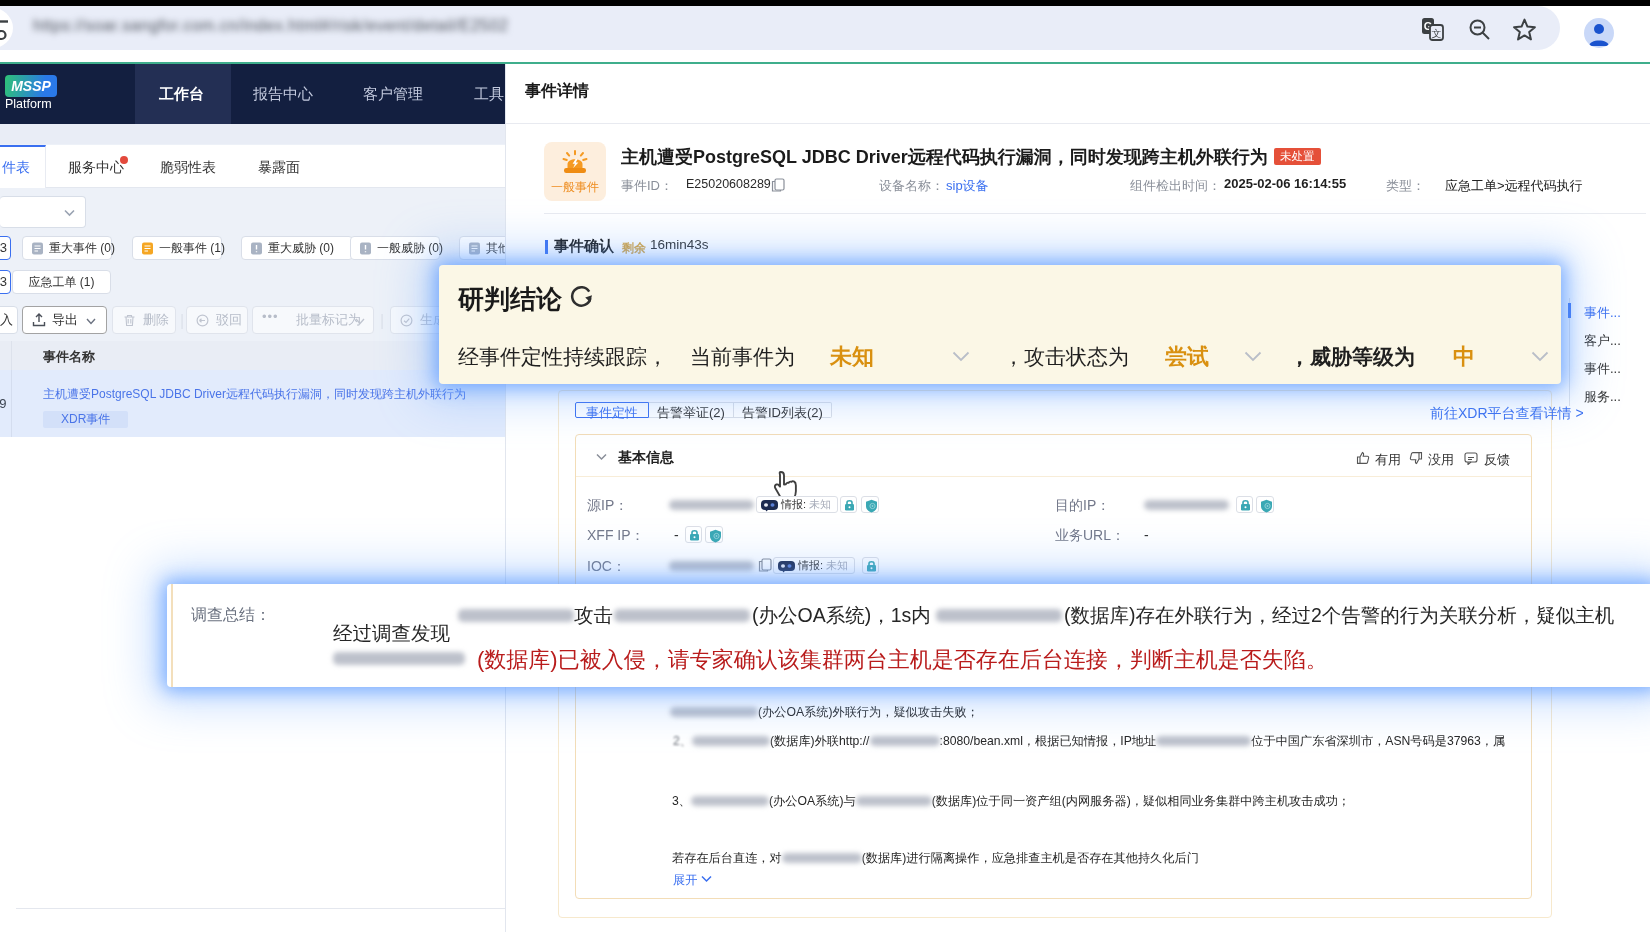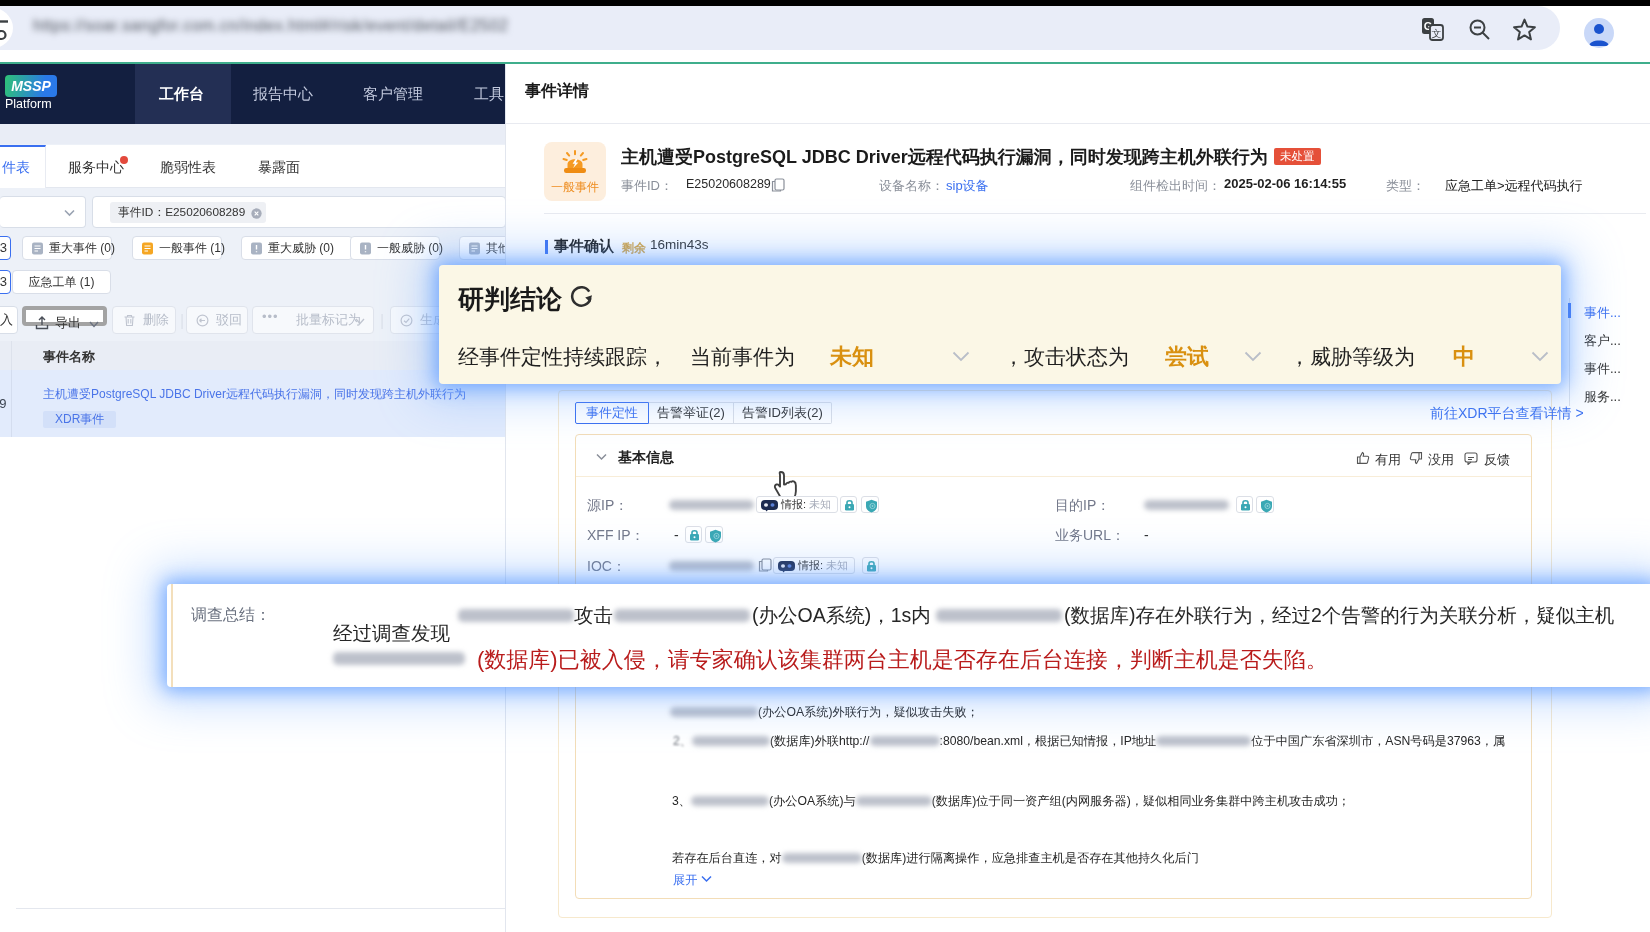--- a/index.html
+++ b/index.html
@@ -78,27 +78,20 @@
     <div class="abs" style="left:68px;top:95px;color:#333;font-size:14px;">服务中心</div>
     <div class="abs" style="left:120px;top:92px;width:8px;height:8px;border-radius:50%;background:#e3493c;"></div>
     <div class="abs" style="left:160px;top:95px;color:#333;font-size:14px;">脆弱性表</div>
     <div class="abs" style="left:258px;top:95px;color:#333;font-size:14px;">暴露面</div>
 
     <div class="abs" style="left:0;top:132px;width:86px;height:32px;background:#fff;border:1px solid #d8dee8;border-radius:4px;border-left:none;">
       <svg class="abs" style="left:64px;top:12px;" width="11" height="8" viewBox="0 0 11 8">
           <path d="M1 1.5 L5.5 6 L10 1.5" stroke="#9aa3b2" stroke-width="1.6" fill="none"></path>
         </svg>
     </div>
-    <div class="abs" style="left:92px;top:132px;width:414px;height:32px;background:#fff;border:1px solid #d8dee8;border-radius:4px;">
-      <div class="abs" style="left:17px;top:5px;width:156px;height:21px;background:#eef0f4;border-radius:3px;color:#333;font-size:11.8px;line-height:21px;padding:0 0 0 8px;white-space:nowrap;">事件ID：E25020608289</div>
-      <svg class="abs" style="left:158px;top:11px;" width="11" height="11" viewBox="0 0 12 12">
-          <circle cx="6" cy="6" r="5.6" fill="#a7adba"></circle>
-          <path d="M4 4 L8 8 M8 4 L4 8" stroke="#fff" stroke-width="1.2"></path>
-        </svg>
-    </div>
 
     <div class="abs" style="left:-22px;top:172px;width:33px;height:24px;background:#fff;border:1px solid #3a6ff0;border-radius:4px;color:#333;font-size:13px;line-height:22px;text-align:right;padding-right:3px;">3</div>
     <div class="abs" style="left:22px;top:172px;width:90px;height:24px;background:#fff;border:1px solid #d9dee8;border-radius:4px;font-size:12px;color:#333;line-height:22px;padding:0 0 0 26px;white-space:nowrap;">重大事件 (0)
       <svg class="abs" style="left:8px;top:5px;" width="13" height="13" viewBox="0 0 13 13">
           <rect x="1" y="0.5" width="11" height="12" rx="2" fill="#a9b3c3"></rect>
           <path d="M3.5 4 H9.5 M3.5 6.5 H9.5 M3.5 9 H7" stroke="#fff" stroke-width="1.1"></path>
         </svg>
     </div>
     <div class="abs" style="left:132px;top:172px;width:90px;height:24px;background:#fff;border:1px solid #d9dee8;border-radius:4px;font-size:12px;color:#333;line-height:22px;padding:0 0 0 26px;white-space:nowrap;">一般事件 (1)
       <svg class="abs" style="left:8px;top:5px;" width="13" height="13" viewBox="0 0 13 13">
@@ -122,21 +115,21 @@
       <svg class="abs" style="left:8px;top:5px;" width="13" height="13" viewBox="0 0 13 13">
           <rect x="1" y="0.5" width="11" height="12" rx="2" fill="#a9b3c3"></rect>
           <path d="M3.5 4 H9.5 M3.5 6.5 H9.5 M3.5 9 H7" stroke="#fff" stroke-width="1.1"></path>
         </svg>
     </div>
 
     <div class="abs" style="left:-22px;top:206px;width:33px;height:24px;background:#fff;border:1px solid #3a6ff0;border-radius:4px;color:#333;font-size:13px;line-height:22px;text-align:right;padding-right:3px;">3</div>
     <div class="abs" style="left:12px;top:206px;width:99px;height:24px;background:#fff;border:1px solid #d9dee8;border-radius:4px;font-size:12px;color:#333;line-height:22px;text-align:center;white-space:nowrap;">应急工单 (1)</div>
 
     <div class="abs" style="left:-26px;top:242px;width:44px;height:28px;background:#fff;border:1px solid #d8dee8;border-radius:4px;color:#333;font-size:13px;line-height:26px;text-align:right;padding-right:4px;">导入</div>
-    <div class="abs" style="left:22px;top:242px;width:85px;height:20px;background:#fff;border:4px solid #a3a3a3;border-radius:4px;color:#333;font-size:13px;line-height:26px;">
+    <div class="abs" style="left:22px;top:242px;width:85px;height:28px;background:#fff;border:1px solid #a3a3a3;border-radius:4px;color:#333;font-size:13px;line-height:26px;">
       <svg class="abs" style="left:9px;top:6px;" width="14" height="14" viewBox="0 0 14 14">
           <path d="M7 1 V9 M4 4 L7 1 L10 4" stroke="#4a4f58" stroke-width="1.4" fill="none"></path>
           <path d="M1.5 9 V12.5 H12.5 V9" stroke="#4a4f58" stroke-width="1.4" fill="none"></path>
         </svg>
       <span class="abs" style="left:29px;">导出</span>
       <svg class="abs" style="left:63px;top:11px;" width="10" height="7" viewBox="0 0 10 7">
           <path d="M1 1 L5 5.4 L9 1" stroke="#6b7280" stroke-width="1.4" fill="none"></path>
         </svg>
     </div>
     <div class="abs" style="left:112px;top:242px;width:64px;height:28px;background:#f7f9fc;border:1px solid #e0e4ec;border-radius:4px;color:#b7bdc9;font-size:13px;line-height:26px;">
@@ -170,21 +163,21 @@
     </div>
 
     <div class="abs" style="left:0;top:277px;width:506px;height:29px;background:#e9edf5;">
       <div class="abs" style="left:11px;top:0;width:1px;height:29px;background:#dde2ec;"></div>
       <div class="abs" style="left:43px;top:7px;color:#333;font-size:13px;font-weight:bold;">事件名称</div>
     </div>
     <div class="abs" style="left:0;top:306px;width:506px;height:67px;background:#e2ebfc;">
       <div class="abs" style="left:11px;top:0;width:1px;height:67px;background:#d4ddef;"></div>
       <div class="abs" style="left:-8px;top:26px;color:#3b4350;font-size:13px;">39</div>
       <div class="abs" style="left:43px;top:16px;color:#4a74e8;font-size:12px;white-space:nowrap;">主机遭受PostgreSQL JDBC Driver远程代码执行漏洞，同时发现跨主机外联行为</div>
-      <div class="abs" style="left:43px;top:41px;height:17px;background:#d3e0f9;border-radius:2px;color:#4a74e8;font-size:12px;line-height:17px;padding:0 12px;">XDR事件</div>
+      <div class="abs" style="left:43px;top:41px;height:17px;background:#d3e0f9;border-radius:2px;color:#4a74e8;font-size:12px;line-height:17px;padding:0 18px;">XDR事件</div>
     </div>
     <div class="abs" style="left:0;top:373px;width:506px;height:495px;background:#fff;"></div>
     <div class="abs" style="left:16px;top:844px;width:490px;height:1px;background:#e4e7ee;"></div>
   </div>
 
   <div class="abs" style="left:505px;top:64px;width:1145px;height:868px;background:#fff;border-left:1px solid #e2e6ee;overflow:hidden;">
     <div class="abs" style="left:19px;top:17px;color:#1a1a1a;font-size:16px;font-weight:bold;">事件详情</div>
     <div class="abs" style="left:0;top:59px;width:1145px;height:1px;background:#e8eaf0;"></div>
 
     <div class="abs" style="left:38px;top:78px;width:62px;height:59px;background:#fdeedd;border-radius:8px;">
@@ -212,21 +205,21 @@
     <div class="abs" style="left:939px;top:113px;color:#222;font-size:13px;">应急工单&gt;远程代码执行</div>
     <div class="abs" style="left:38px;top:149px;width:1102px;height:1px;background:#e9ebf0;"></div>
 
     <div class="abs" style="left:39px;top:176px;width:3px;height:14px;background:#3a6ff0;"></div>
     <div class="abs" style="left:48px;top:173px;color:#1a1a1a;font-size:15px;font-weight:bold;">事件确认</div>
     <div class="abs" style="left:116px;top:176px;color:#d8a43c;font-size:12px;font-weight:bold;">剩余</div>
     <div class="abs" style="left:144px;top:173px;color:#2d2d2d;font-size:13.5px;">16min43s</div>
 
     <div class="abs" style="left:52px;top:326px;width:994px;height:528px;border:1px solid #f7e9cd;border-radius:4px;"></div>
 
-    <div class="abs" style="left:69px;top:338px;height:22px;display:flex;font-size:13px;">
+    <div class="abs" style="left:69px;top:338px;height:16px;display:flex;font-size:13px;">
       <div style="border:1px solid #3a6ff0;background:#fff;color:#3a6ff0;line-height:20px;padding:0 10px;border-radius:2px 0 0 2px;">事件定性</div>
       <div style="border:1px solid #dcdfe6;border-left:none;background:#fff;color:#333;line-height:20px;padding:0 8px;">告警举证(2)</div>
       <div style="border:1px solid #dcdfe6;border-left:none;background:#fff;color:#333;line-height:20px;padding:0 8px;border-radius:0 2px 2px 0;">告警ID列表(2)</div>
     </div>
     <div class="abs" style="left:924px;top:341px;color:#3a6ff0;font-size:14px;">前往XDR平台查看详情 &gt;</div>
 
     <div class="abs" style="left:69px;top:370px;width:957px;height:465px;border:1px solid #f3ddb7;border-radius:4px;"></div>
     <svg class="abs" style="left:90px;top:389px;" width="11" height="8" viewBox="0 0 11 8">
         <path d="M1 1.5 L5.5 6 L10 1.5" stroke="#8a8f99" stroke-width="1.5" fill="none"></path>
       </svg>
@@ -362,21 +355,21 @@
     <div class="abs" style="left:251px;top:78px;font-size:21px;color:#1f1f1f;">当前事件为</div>
     <div class="abs" style="left:391px;top:77px;font-size:22px;color:#d99010;font-weight:bold;">未知</div>
     <svg class="abs" style="left:513px;top:86px;" width="18" height="11" viewBox="0 0 18 11">
         <path d="M1.5 1.5 L9 9 L16.5 1.5" stroke="#b9bec8" stroke-width="1.8" fill="none"></path>
       </svg>
     <div class="abs" style="left:564px;top:78px;font-size:21px;color:#1f1f1f;">，攻击状态为</div>
     <div class="abs" style="left:726px;top:77px;font-size:22px;color:#d99010;font-weight:bold;">尝试</div>
     <svg class="abs" style="left:805px;top:86px;" width="18" height="11" viewBox="0 0 18 11">
         <path d="M1.5 1.5 L9 9 L16.5 1.5" stroke="#b9bec8" stroke-width="1.8" fill="none"></path>
       </svg>
-    <div class="abs" style="left:850px;top:78px;font-size:21px;color:#1f1f1f;">，威胁等级为</div>
+    <div class="abs" style="left:850px;top:78px;font-size:21px;color:#1f1f1f;font-weight:bold;">，威胁等级为</div>
     <div class="abs" style="left:1014px;top:77px;font-size:22px;color:#d99010;font-weight:bold;">中</div>
     <svg class="abs" style="left:1092px;top:86px;" width="18" height="11" viewBox="0 0 18 11">
         <path d="M1.5 1.5 L9 9 L16.5 1.5" stroke="#b9bec8" stroke-width="1.8" fill="none"></path>
       </svg>
   </div>
 
   <div class="abs" style="left:167px;top:584px;width:1488px;height:103px;background:#fff;border-radius:4px;box-shadow:0 0 18px 4px rgba(77,145,255,.65),0 0 46px 16px rgba(110,168,255,.38);">
     <div class="abs" style="left:4px;top:0;width:1.5px;height:103px;background:#f3dfbc;"></div>
     <div class="abs" style="left:24px;top:21px;color:#6b7280;font-size:16px;">调查总结：</div>
     <div class="abs" style="left:166px;top:18px;color:#262626;font-size:19.5px;margin-top:18px;">经过调查发现</div>

